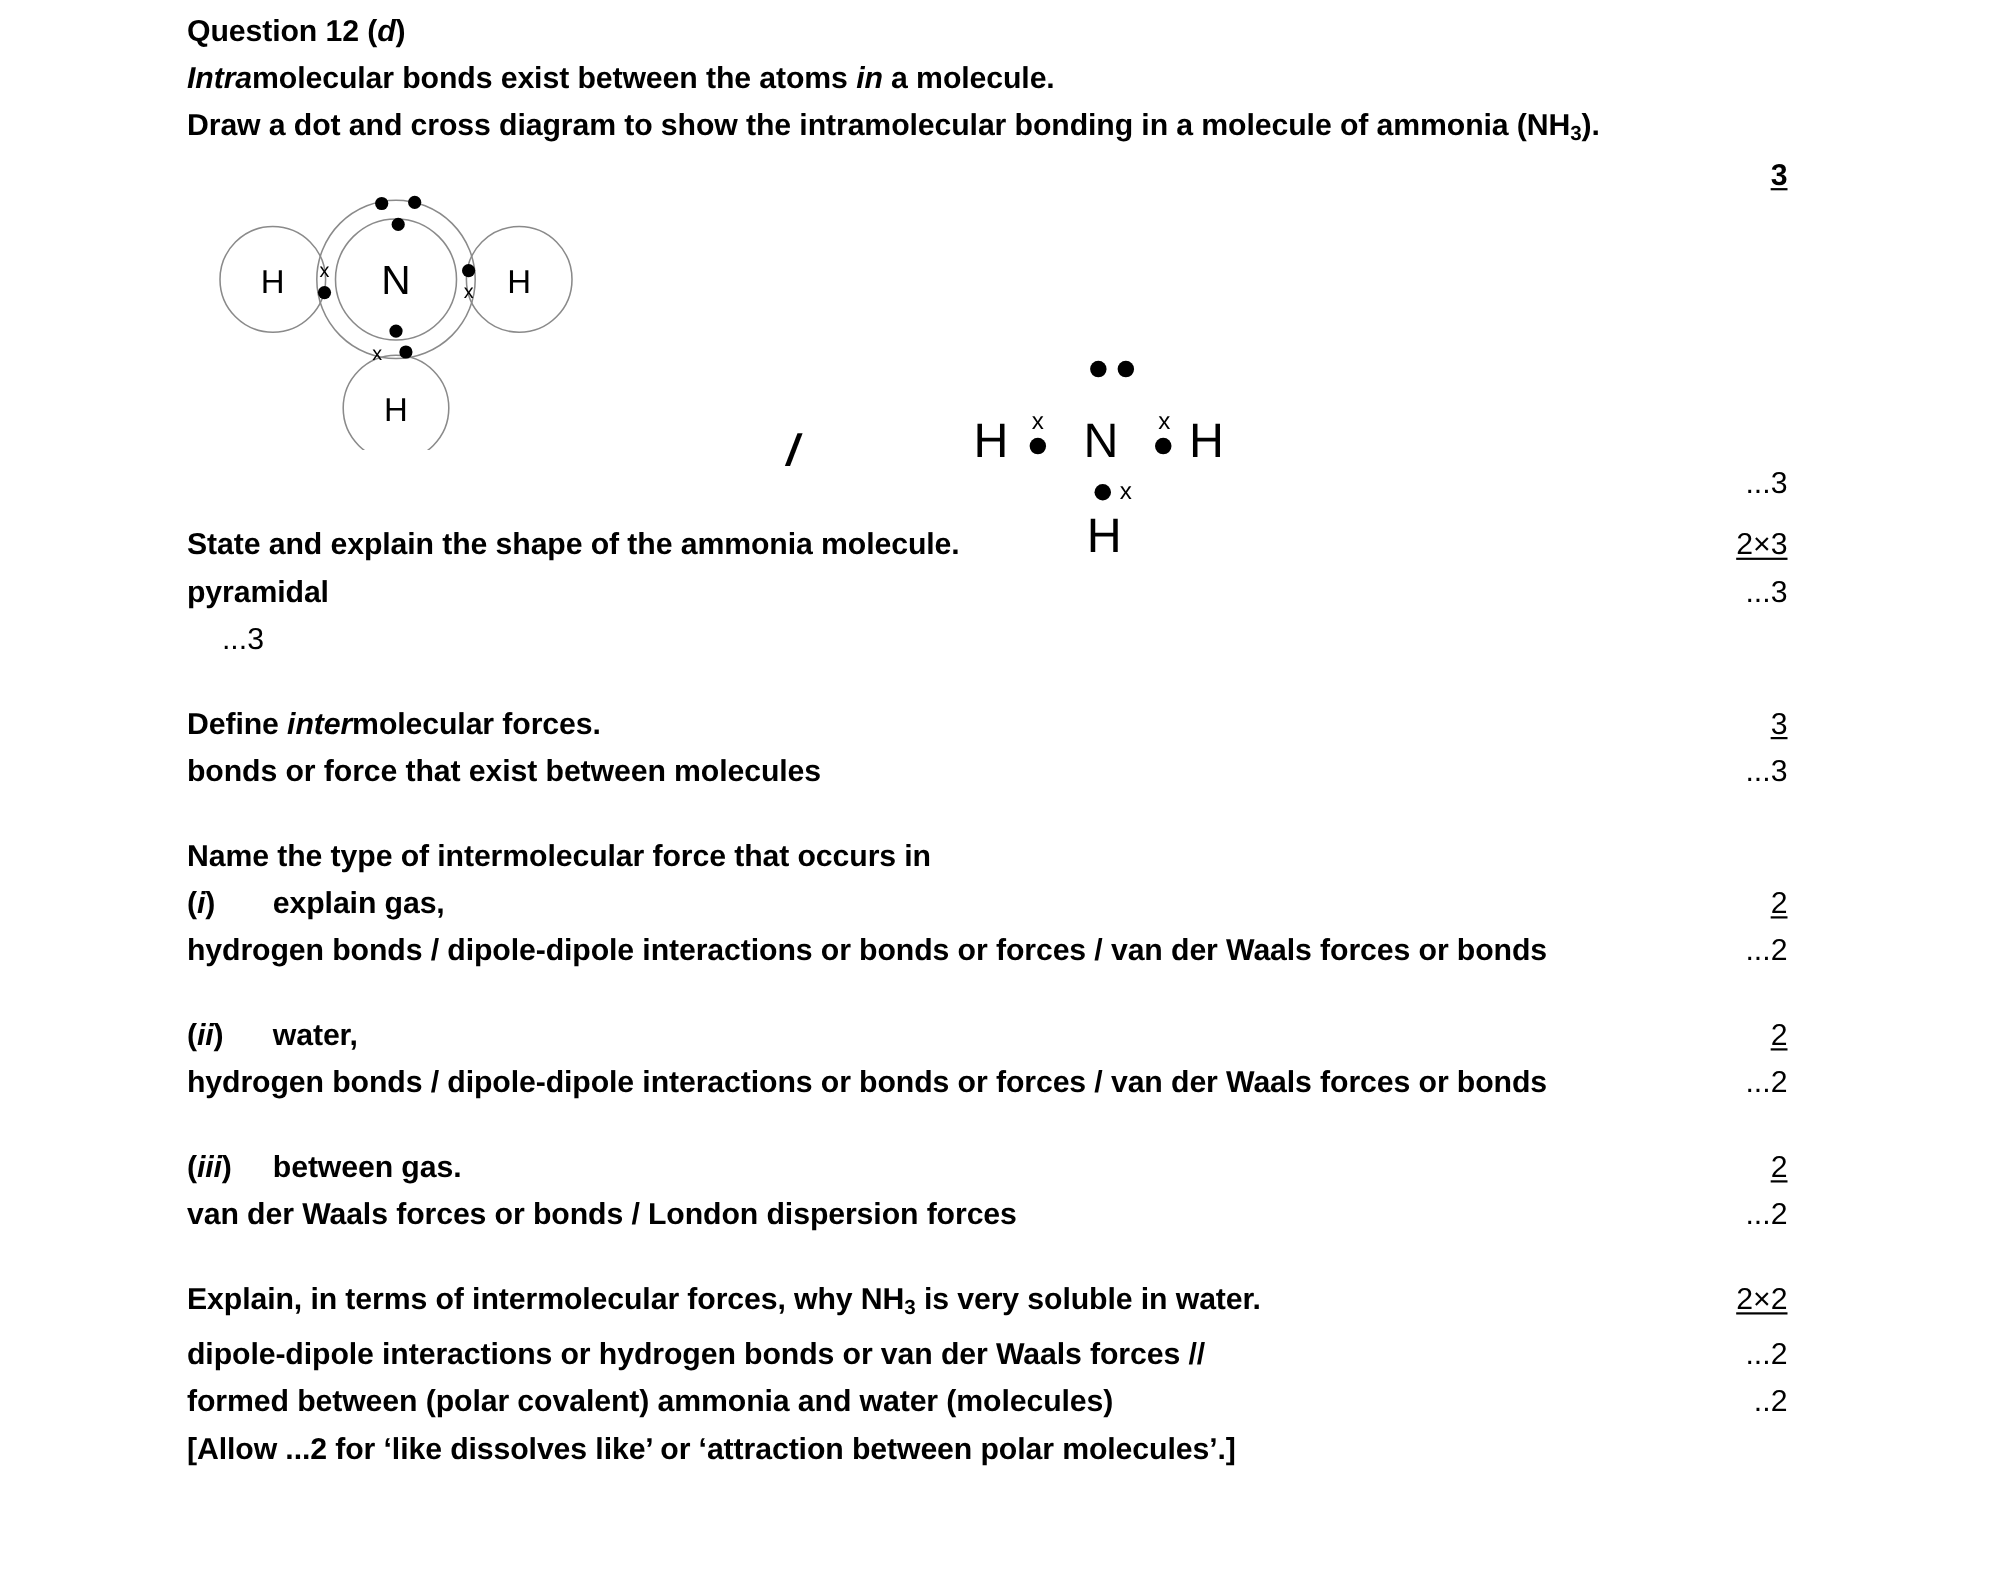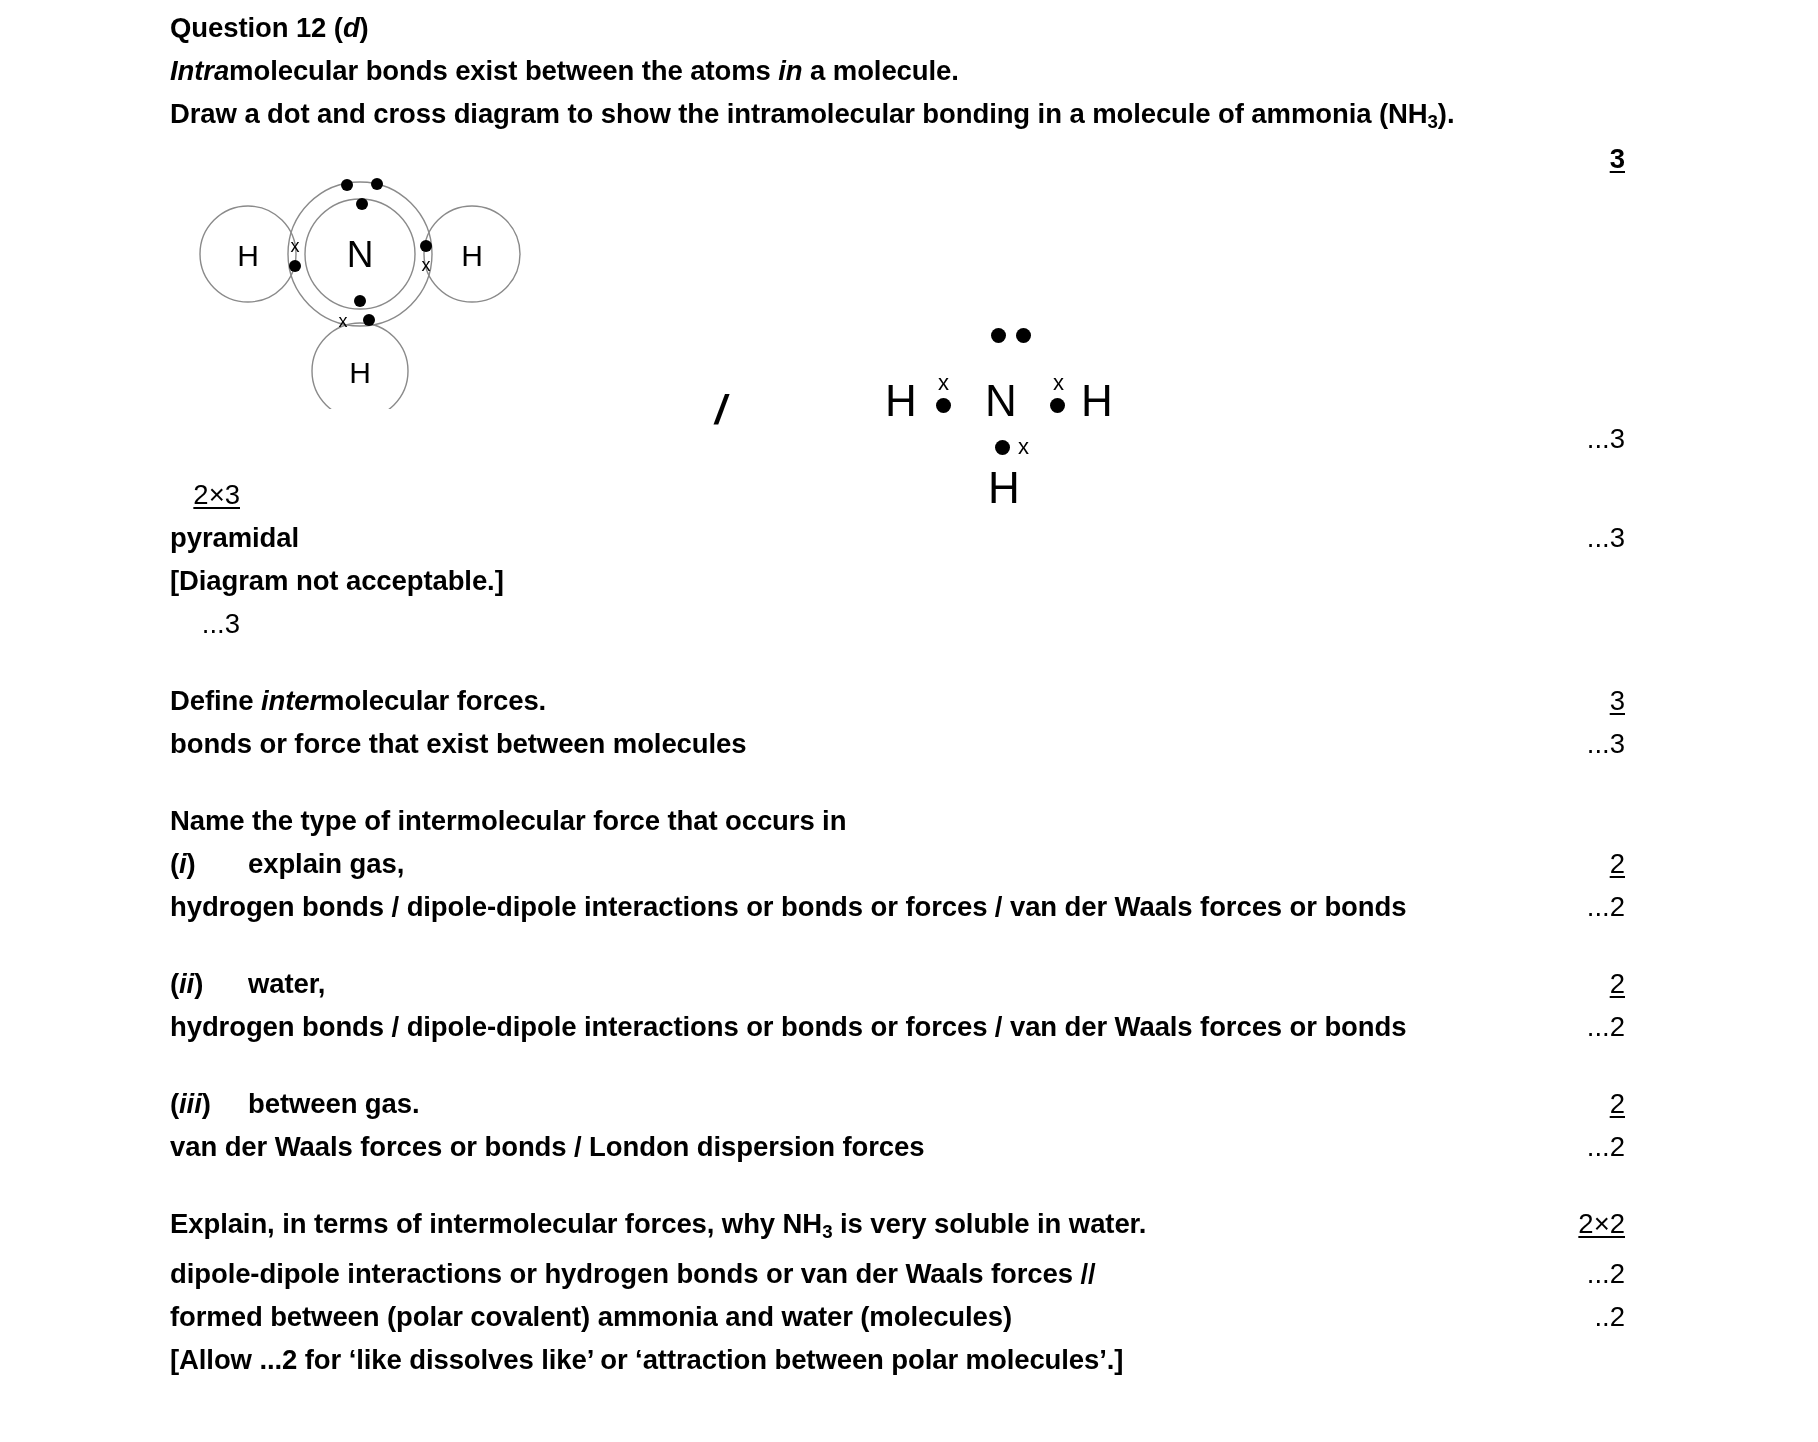--- a/index.html
+++ b/index.html
@@ -203,31 +203,28 @@
 
       <div class="dot" style="left:110px; top:112px;"></div>
       <div class="cross" style="left:133px; top:108px;">x</div>
       <div class="atom" style="left:103px; top:135px;">H</div>
     </div>
 
     <div class="mark-abs">...3</div>
   </div>
 
   <div class="row">
+    <div class="txt bold">State and explain the shape of the ammonia molecule.</div>
     <div class="mark total">2×3</div>
   </div>
   <div class="row">
     <div class="txt">pyramidal</div>
     <div class="mark">...3</div>
   </div>
   <div class="row">
-    <div class="txt">[Diagram not acceptable.]</div>
-    <div class="mark"></div>
-  </div>
-  <div class="row">
     <div class="mark">...3</div>
   </div>
 
   <div class="gap-md"></div>
 
   <div class="row">
     <div class="txt bold"><span>Define </span><span class="ital">inter</span><span>molecular forces.</span></div>
     <div class="mark total">3</div>
   </div>
   <div class="row">

